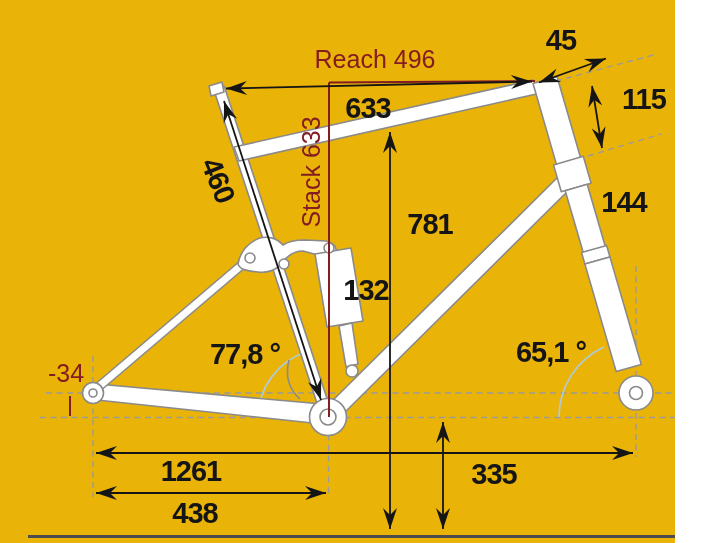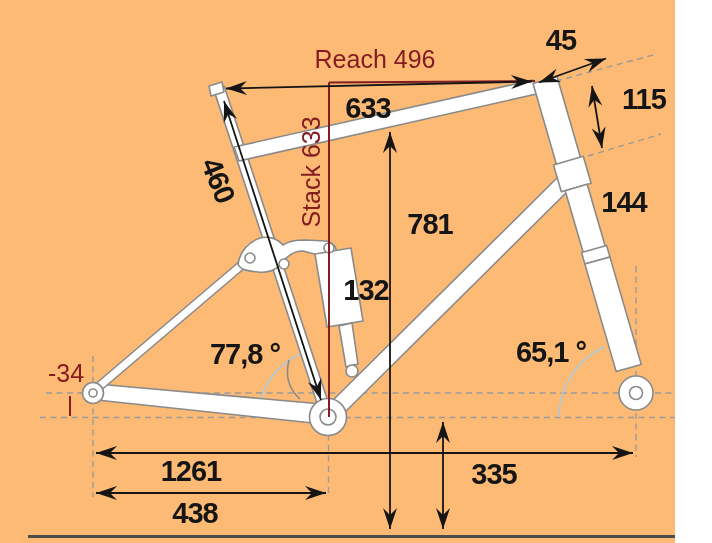--- a/index.html
+++ b/index.html
@@ -1,16 +1,16 @@
 <!DOCTYPE html>
 <html><head>
 <meta charset="utf-8">
 <style>
   html,body{margin:0;padding:0;background:#ffffff;}
-  .stage{position:relative;width:675px;height:543px;background:#fdba74;overflow:hidden;}
+  .stage{position:relative;width:675px;height:543px;background:#eab308;overflow:hidden;}
   svg{display:block;}
   text{font-family:"Liberation Sans","DejaVu Sans",sans-serif;}
   .lbl-black{font-size:29px;font-weight:bold;fill:#151515;letter-spacing:-1px;}
   .lbl-red{font-size:25px;font-weight:normal;fill:#841d22;letter-spacing:0;}
   .tube{fill:#ffffff;stroke:#8a8a8a;stroke-width:1.6;stroke-linejoin:round;}
   .pivot{fill:#ffffff;stroke:#8a8a8a;stroke-width:1.6;}
   .dash{stroke:#9b9b9b;stroke-width:1.4;fill:none;stroke-dasharray:6 4.5;}
   .dim{stroke:#151515;stroke-width:1.8;fill:none;}
   .red{stroke:#841d22;stroke-width:2;fill:none;}
   .arc{stroke:#afcada;stroke-width:1.7;fill:none;}

